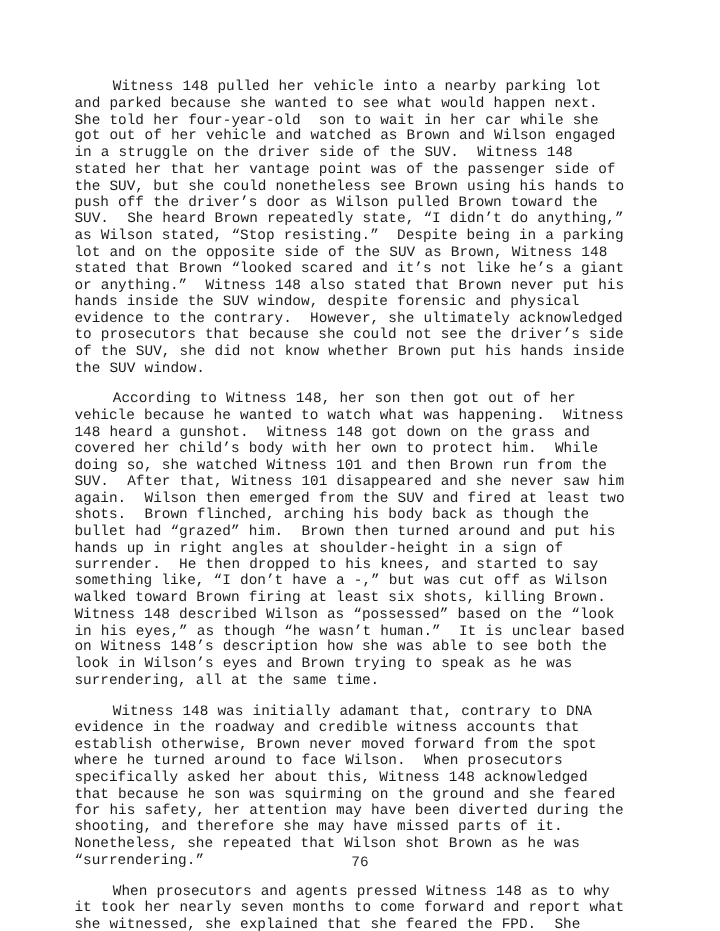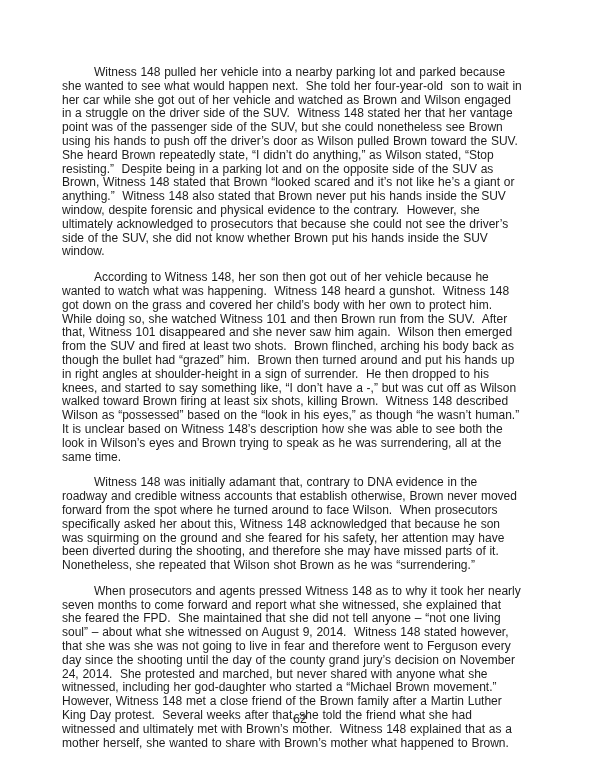--- a/index.html
+++ b/index.html
@@ -8,21 +8,21 @@
     background: #e8e8e8;
   }
   .page {
     position: relative;
     width: 600px;
     height: 776px;
     margin: 0 auto;
     background: #ffffff;
     box-sizing: border-box;
     padding: 66px 78px 16px 62px;
-    font-family: Liberation Sans, sans-serif;
+    font-family: Liberation Mono, monospace;
     font-size: 12px;
     line-height: 13.8px;
     color: #1c1c1c;
     overflow: hidden;
   }
   .body-text p {
     margin: 0 0 12px 0;
     text-indent: 32px;
     text-align: left;
     white-space: pre-wrap;
@@ -42,14 +42,14 @@
 </head>
 <body>
 
 <div class="page">
   <div class="body-text">
     <p>Witness 148 pulled her vehicle into a nearby parking lot and parked because she wanted to see what would happen next.  She told her four-year-old  son to wait in her car while she got out of her vehicle and watched as Brown and Wilson engaged in a struggle on the driver side of the SUV.  Witness 148 stated her that her vantage point was of the passenger side of the SUV, but she could nonetheless see Brown using his hands to push off the driver’s door as Wilson pulled Brown toward the SUV.  She heard Brown repeatedly state, “I didn’t do anything,” as Wilson stated, “Stop resisting.”  Despite being in a parking lot and on the opposite side of the SUV as Brown, Witness 148 stated that Brown “looked scared and it’s not like he’s a giant or anything.”  Witness 148 also stated that Brown never put his hands inside the SUV window, despite forensic and physical evidence to the contrary.  However, she ultimately acknowledged to prosecutors that because she could not see the driver’s side of the SUV, she did not know whether Brown put his hands inside the SUV window.</p>
     <p>According to Witness 148, her son then got out of her vehicle because he wanted to watch what was happening.  Witness 148 heard a gunshot.  Witness 148 got down on the grass and covered her child’s body with her own to protect him.  While doing so, she watched Witness 101 and then Brown run from the SUV.  After that, Witness 101 disappeared and she never saw him again.  Wilson then emerged from the SUV and fired at least two shots.  Brown flinched, arching his body back as though the bullet had “grazed” him.  Brown then turned around and put his hands up in right angles at shoulder-height in a sign of surrender.  He then dropped to his knees, and started to say something like, “I don’t have a -,” but was cut off as Wilson walked toward Brown firing at least six shots, killing Brown.  Witness 148 described Wilson as “possessed” based on the “look in his eyes,” as though “he wasn’t human.”  It is unclear based on Witness 148’s description how she was able to see both the look in Wilson’s eyes and Brown trying to speak as he was surrendering, all at the same time.</p>
     <p>Witness 148 was initially adamant that, contrary to DNA evidence in the roadway and credible witness accounts that establish otherwise, Brown never moved forward from the spot where he turned around to face Wilson.  When prosecutors specifically asked her about this, Witness 148 acknowledged that because he son was squirming on the ground and she feared for his safety, her attention may have been diverted during the shooting, and therefore she may have missed parts of it.  Nonetheless, she repeated that Wilson shot Brown as he was “surrendering.”</p>
     <p>When prosecutors and agents pressed Witness 148 as to why it took her nearly seven months to come forward and report what she witnessed, she explained that she feared the FPD.  She maintained that she did not tell anyone – “not one living soul” – about what she witnessed on August 9, 2014.  Witness 148 stated however, that she was she was not going to live in fear and therefore went to Ferguson every day since the shooting until the day of the county grand jury’s decision on November 24, 2014.  She protested and marched, but never shared with anyone what she witnessed, including her god-daughter who started a “Michael Brown movement.”  However, Witness 148 met a close friend of the Brown family after a Martin Luther King Day protest.  Several weeks after that, she told the friend what she had witnessed and ultimately met with Brown’s mother.  Witness 148 explained that as a mother herself, she wanted to share with Brown’s mother what happened to Brown.</p>
   </div>
-  <div class="page-number">62</div>
+  <div class="page-number">76</div>
 </div>
 
 </body></html>

